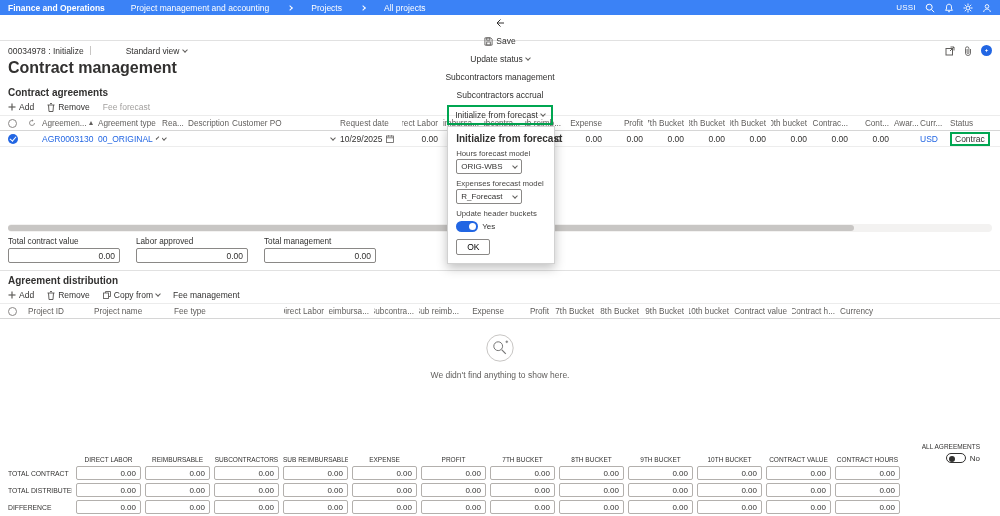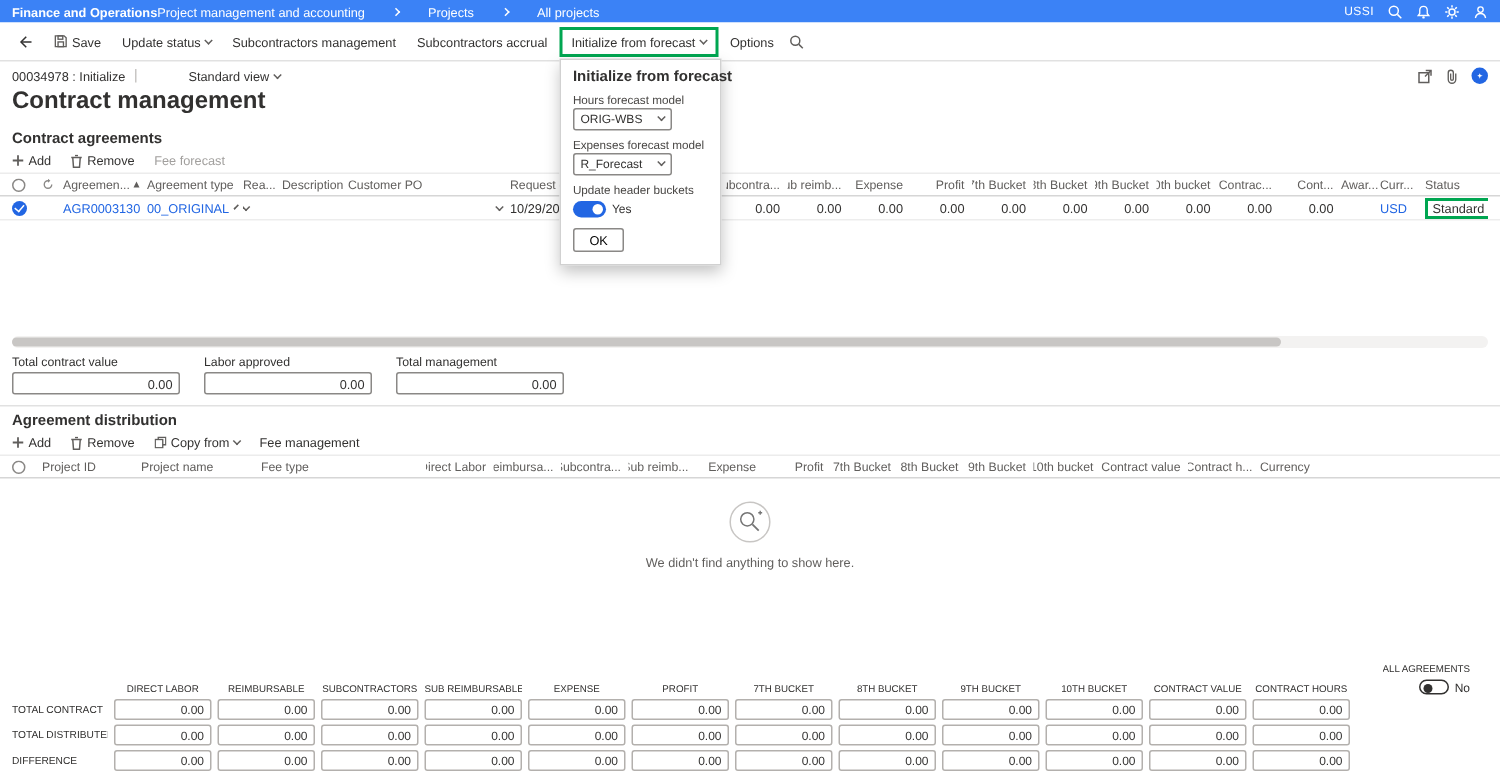--- a/index.html
+++ b/index.html
@@ -3,28 +3,28 @@
 <meta charset="utf-8">
 <style>
   * { margin:0; padding:0; box-sizing:border-box; }
   html,body { width:1000px; height:516px; }
   body { font-family:"Liberation Sans", sans-serif; background:#fff; color:#323130; overflow:hidden; }
   .page { width:1000px; height:516px; overflow:hidden; background:#fff; position:relative; }
 
   
   .topbar { height:15px; background:#3b82f6; color:#fff; display:flex; align-items:center; padding:0 8px; font-size:8.5px; }
   .appname { font-weight:bold; white-space:nowrap; }
-  .crumbs { display:flex; align-items:center; gap:19px; }
+  .crumbs { display:flex; align-items:center; gap:19px; margin-left:26px; }
   .crumb { white-space:nowrap; cursor:default; }
   .crumb-sep { width:4px; height:4px; border-right:1px solid #fff; border-bottom:1px solid #fff; transform:rotate(-45deg); display:inline-block; }
   .topbar-right { margin-left:auto; display:flex; align-items:center; gap:9px; }
   .env { font-size:8px; letter-spacing:.3px; }
 
   
-  .actionbar { height:26px; display:flex; align-items:center; gap:2px; padding:0 6px; border-bottom:1px solid #e1e1e1; background:#fff; font-size:8.5px; position:relative; z-index:30; }
+  .actionbar { height:26px; display:flex; align-items:center; gap:2px; padding:0 6px; border-bottom:1px solid #e1e1e1; background:#fff; font-size:8.5px; position:relative; z-index:30;flex-direction:column; }
   .ab-btn { display:inline-flex; align-items:center; gap:3px; padding:3px 6px; color:#323130; white-space:nowrap; cursor:pointer; background:none; border:none; font:inherit; }
   .chev { width:4px; height:4px; border-right:1px solid #605e5c; border-bottom:1px solid #605e5c; transform:rotate(45deg); display:inline-block; position:relative; top:-1px; }
   .annot-green { border:2px solid #00A651; display:inline-flex; }
   .ifc-wrap { position:relative; display:inline-block; }
 
   
   .flyout { position:absolute; top:calc(100% + 1px); left:0; width:108px; background:#fff; border:1px solid #d1d1d1; box-shadow:0 4px 10px rgba(0,0,0,.25); padding:6px 8px 8px; z-index:60; }
   .fl-title { font-size:10px; font-weight:bold; margin-bottom:4px; white-space:nowrap; }
   .fl-label { font-size:7.8px; color:#484644; margin-top:5px; white-space:nowrap; }
   .combo { margin-top:1px; width:66px; height:15px; border:1px solid #8a8886; border-radius:2px; display:flex; align-items:center; justify-content:space-between; padding:0 4px; font-size:8px; cursor:pointer; background:#fff; }
@@ -335,21 +335,21 @@
             </svg>
           </span>
         </span>
       <span class="rhost"><span class="cell w-m num">0.00</span><span class="cell w-m num">0.00</span><span class="cell w-m num">0.00</span><span class="cell w-m num">0.00</span><span class="cell w-m num">0.00</span><span class="cell w-m num">0.00</span><span class="cell w-m num">0.00</span><span class="cell w-m num">0.00</span><span class="cell w-m num">0.00</span><span class="cell w-m num">0.00</span><span class="cell w-m num">0.00</span><span class="cell w-m num">0.00</span></span>
       <span class="cell w-awar"></span>
       <span class="cell w-curr">
           <span class="link">USD</span>
         </span>
       <span class="cell w-status">
           <span class="annot-green" style="padding:0 3px;">
-            <span>Standard</span>
+            <span>Contrac</span>
           </span>
         </span>
     </div>
 
     <div class="gbody-fill"></div>
     <div class="hscroll">
         <span class="hthumb"></span>
       </div>
 
     <div class="totals">

